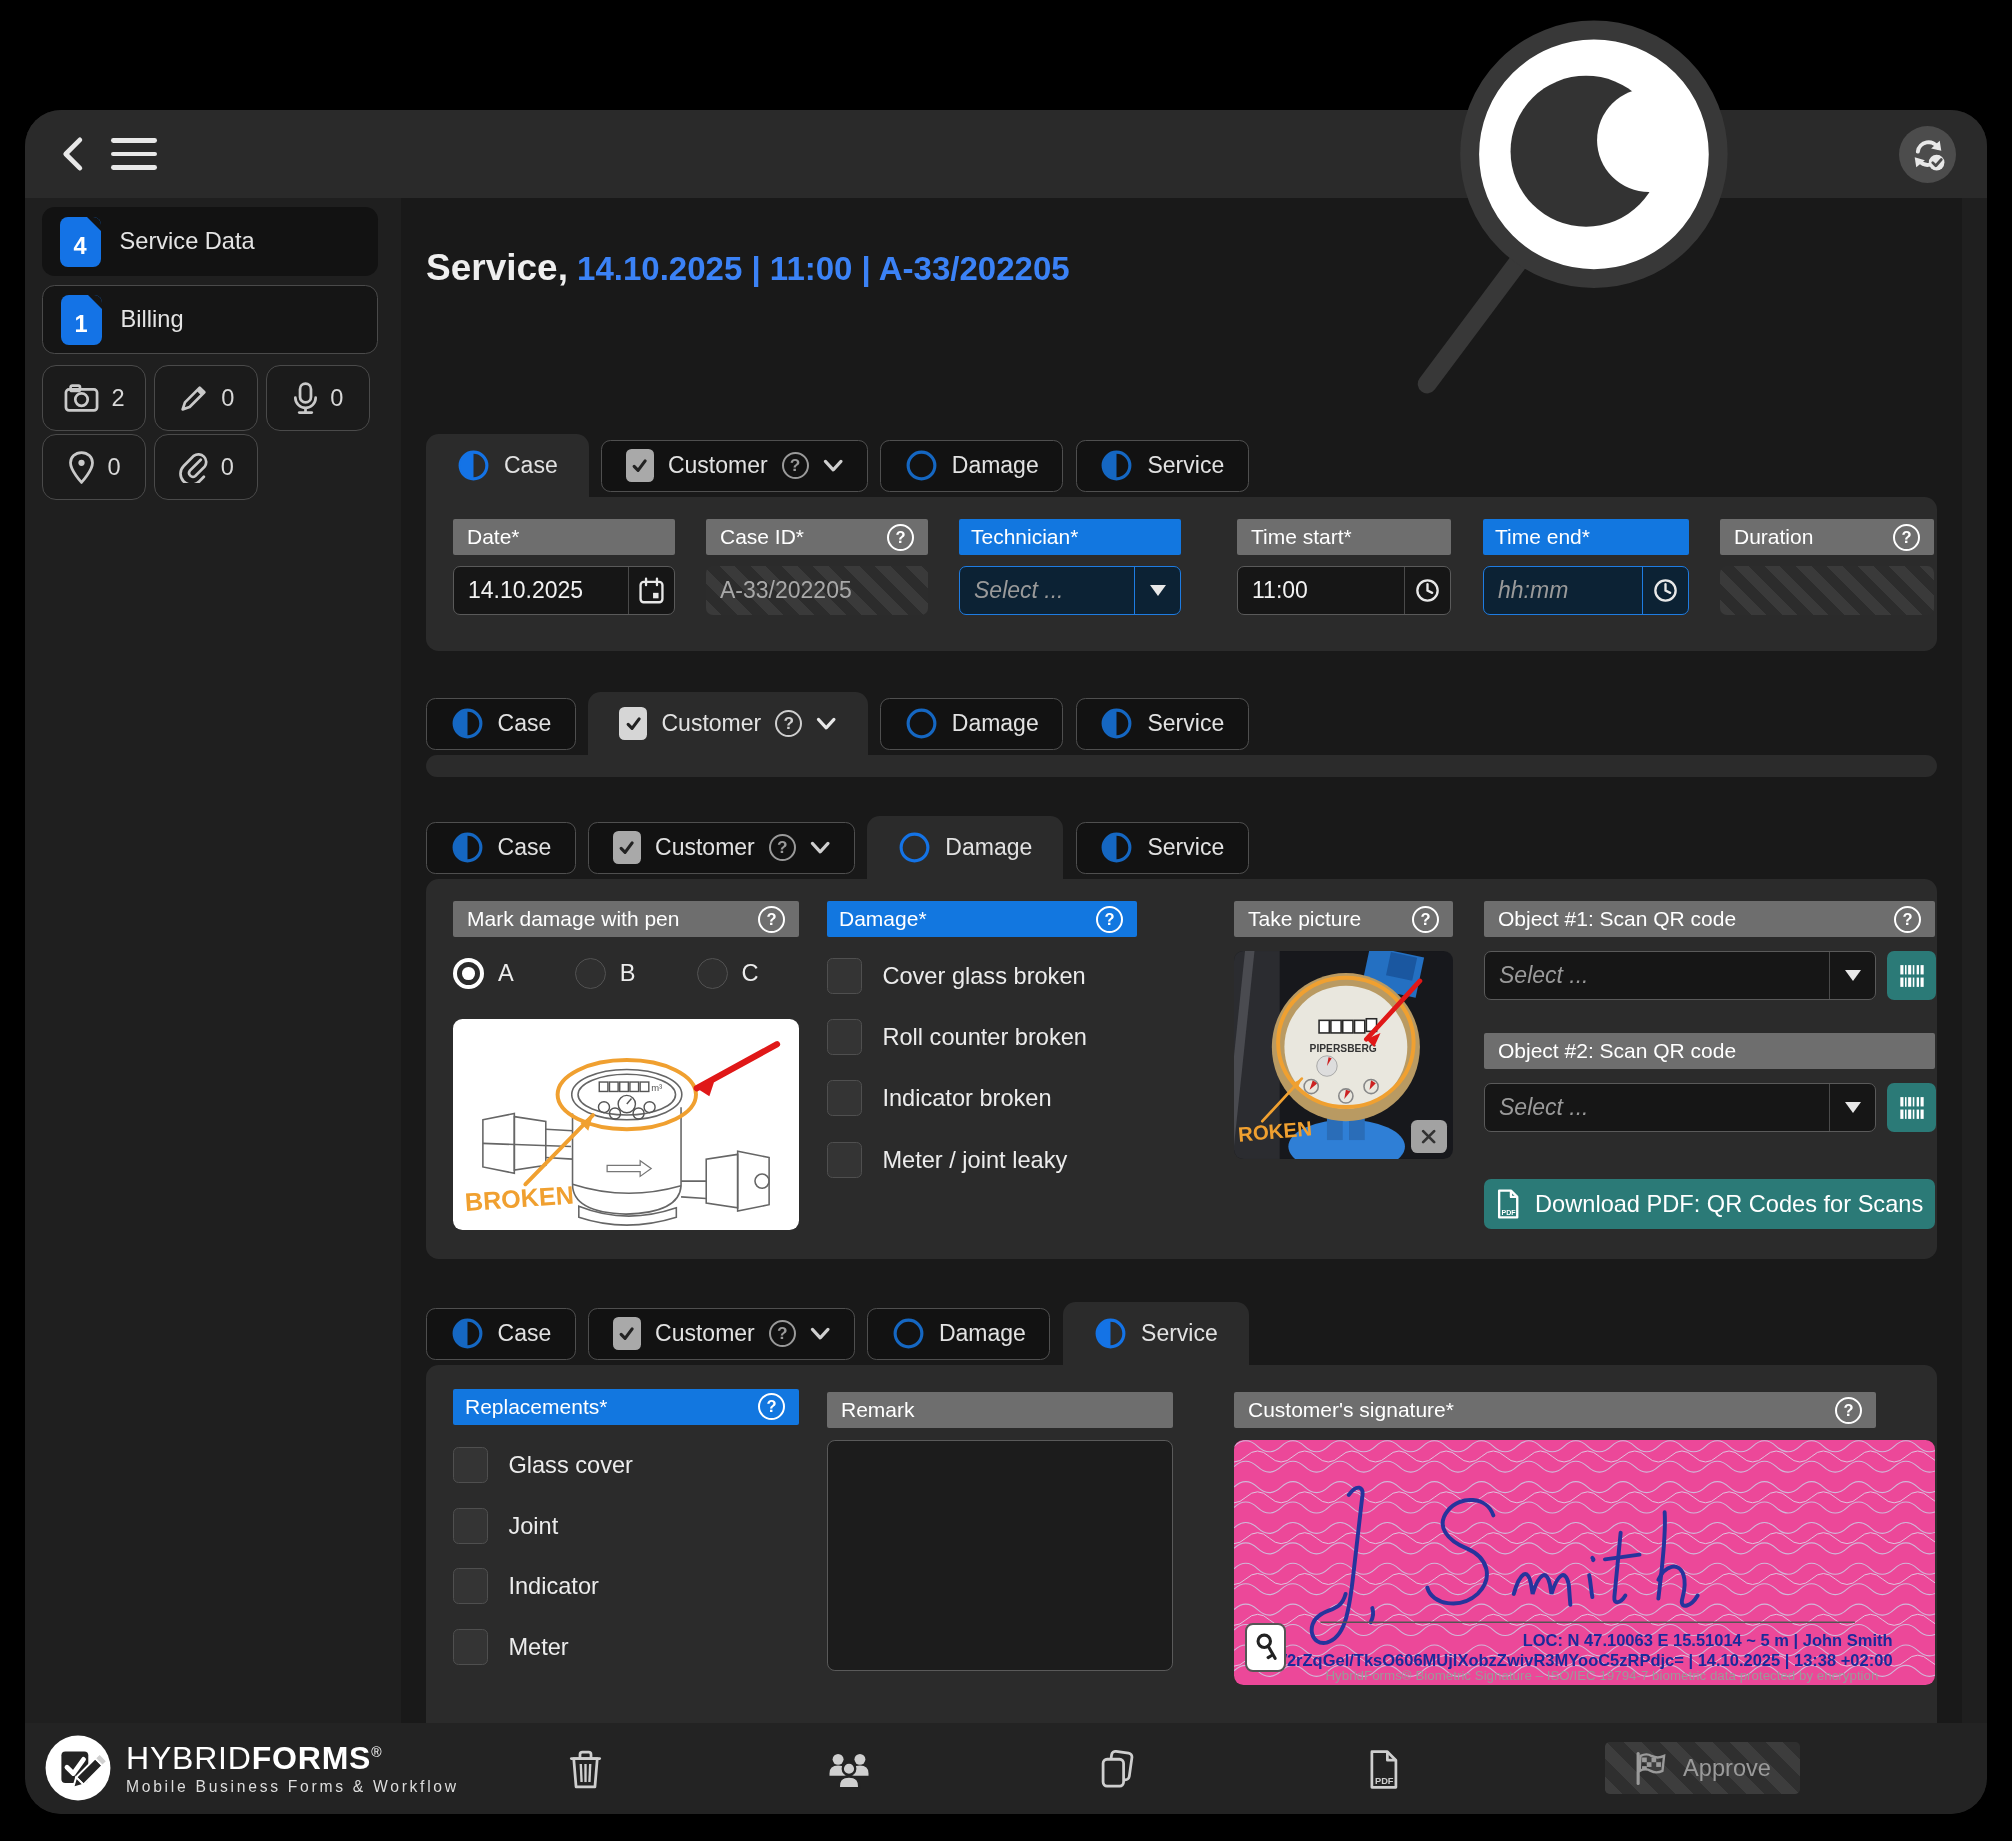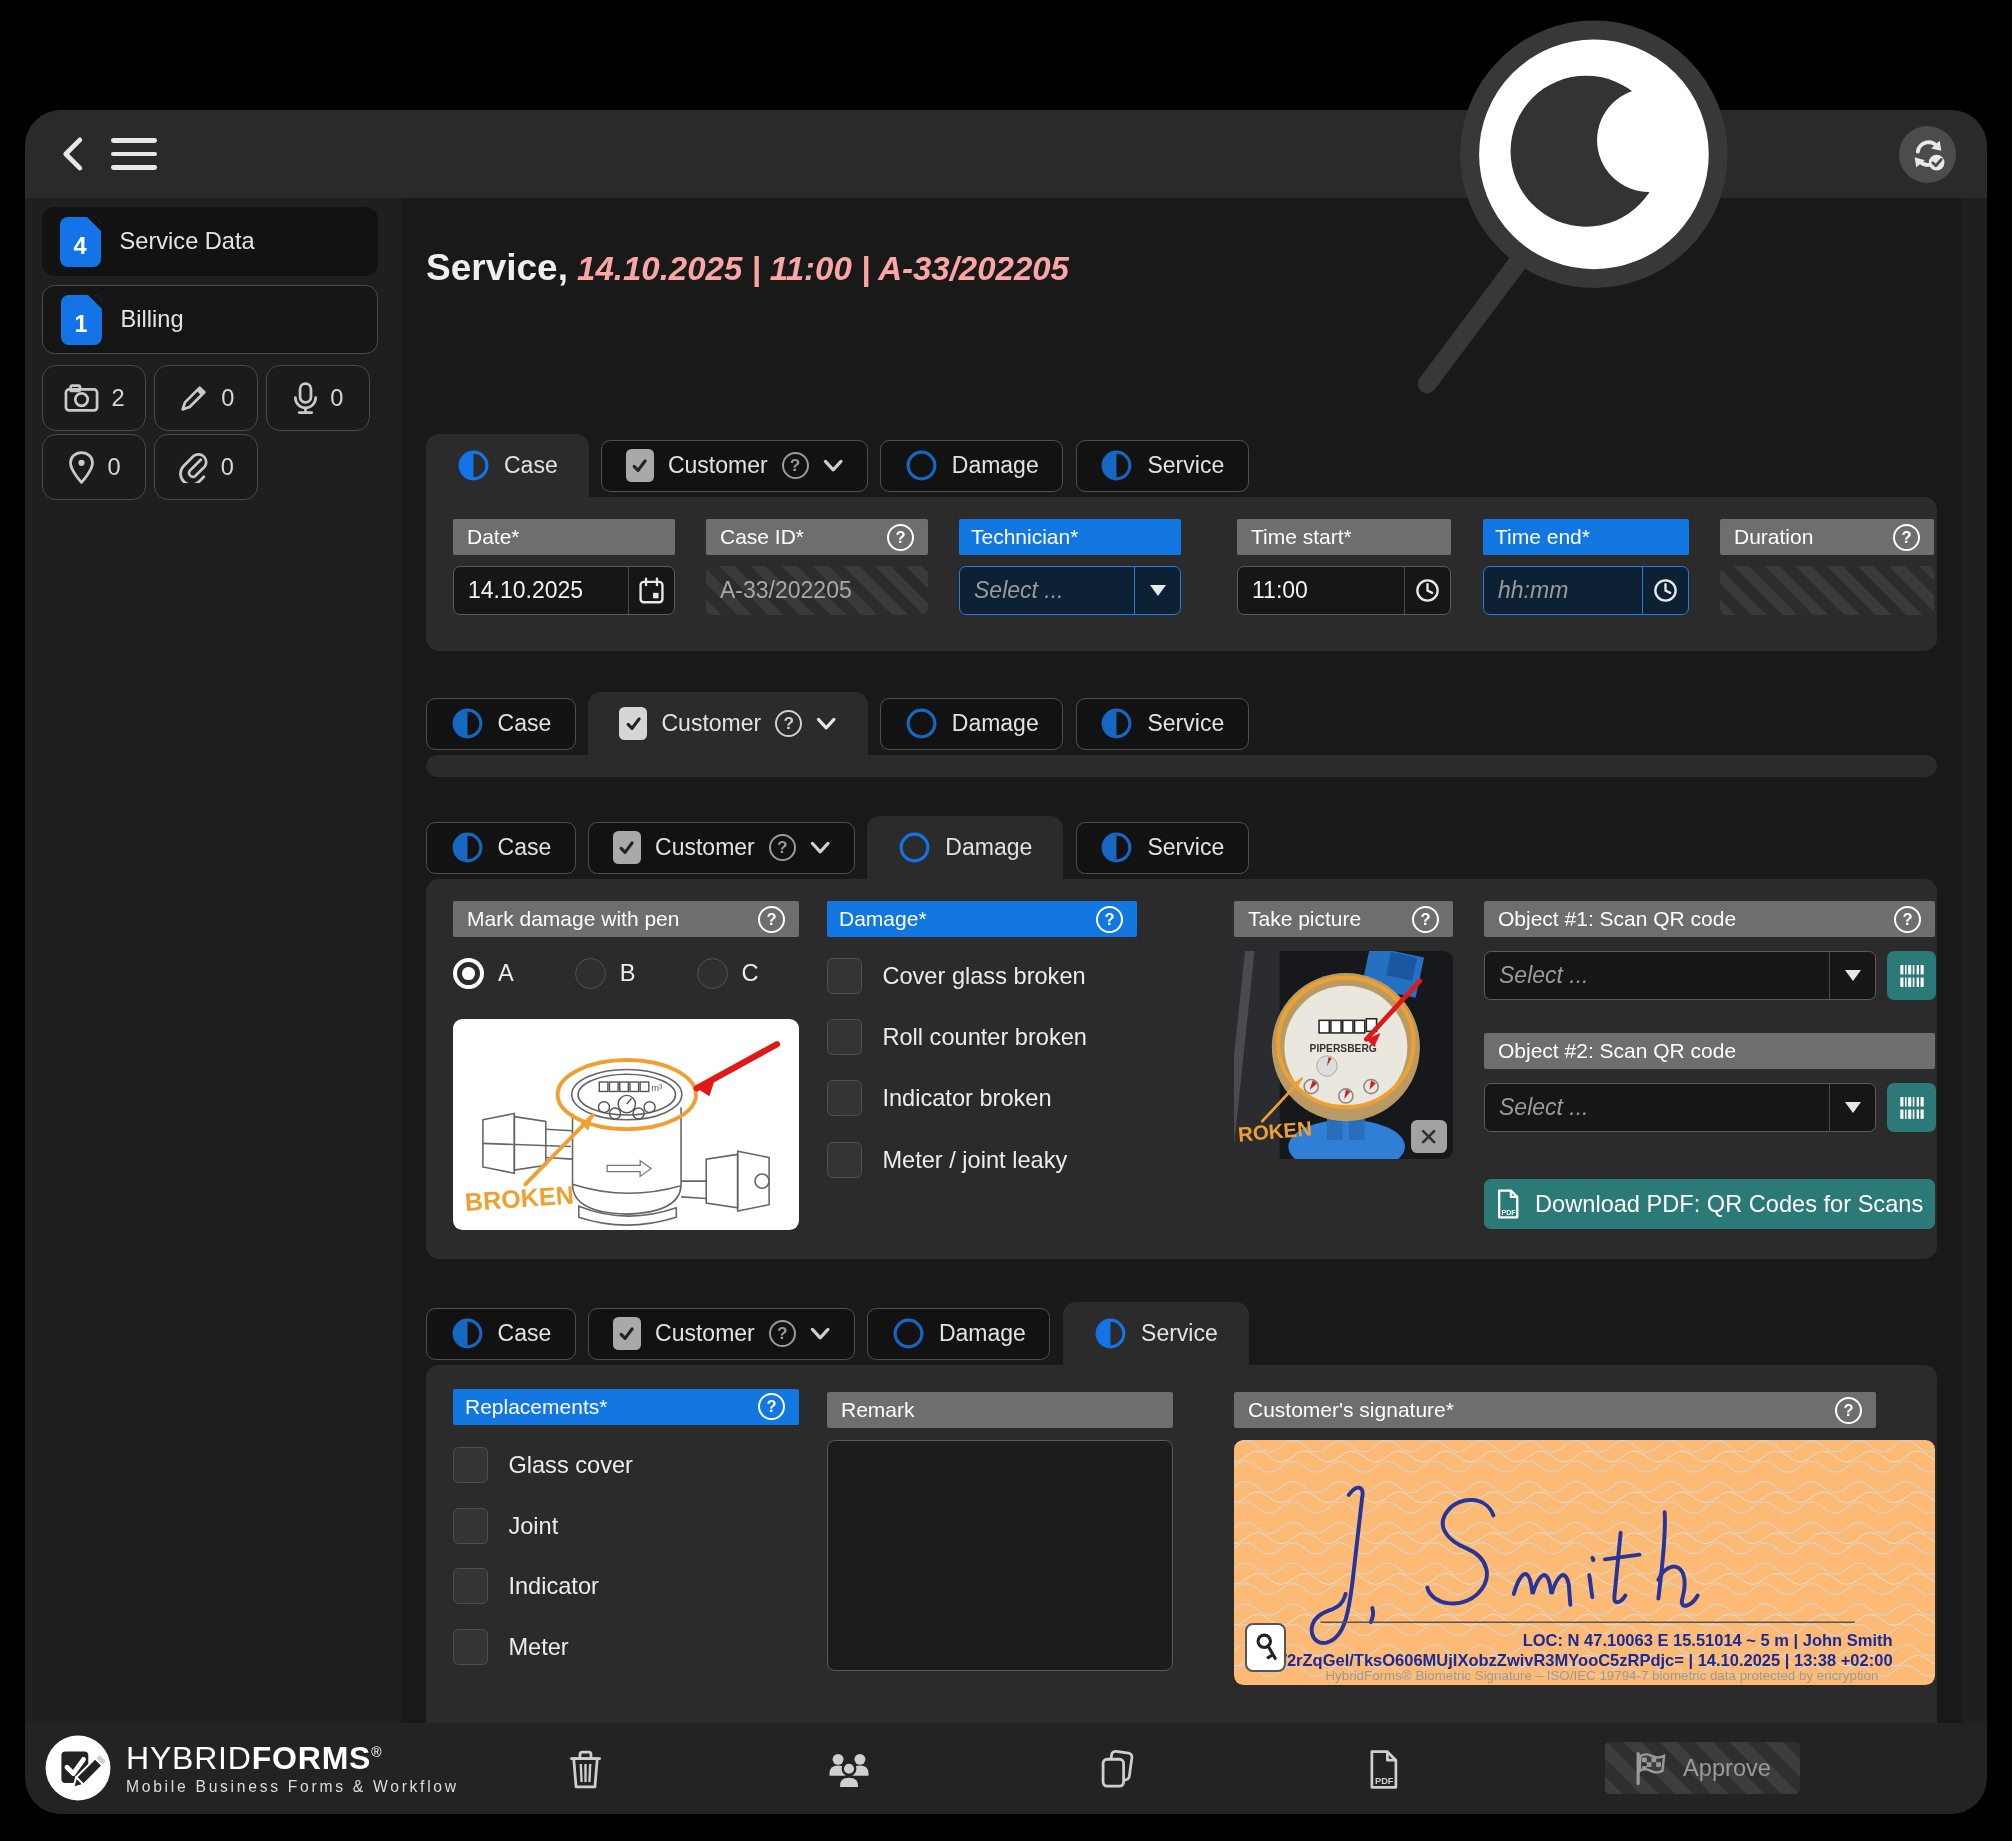--- a/index.html
+++ b/index.html
@@ -24,21 +24,21 @@
   .side-item.bordered .badge::after { border-color:transparent #151515 transparent transparent; }
   .side-label { color:#e4e4e4; font-size:23.6px; }
   .cnt-btn { position:absolute; width:104px; height:66px; border:1.6px solid #4a4a4a; border-radius:14px; display:flex; align-items:center; justify-content:center; gap:12.6px; color:#d8d8d8; font-size:23.6px; cursor:pointer; background:#1b1b1b; }
   .cnt-btn svg { flex:none; }
 
   
   .main { position:absolute; left:376px; top:88px; width:1561px; height:1525px; background:#191919; }
   .side-col { position:absolute; left:0; top:88px; width:376px; height:1525px; background:#1f1f1f; }
   .page-title { position:absolute; left:25px; top:49px; color:#efefef; }
   .page-title .b { font-size:37px; font-weight:700; }
-  .page-title .r { font-size:33px; font-weight:600; color:#fca5a5;font-style:italic; }
+  .page-title .r { font-size:33px; font-weight:600; color:#3b82f6; }
 
   
   .tabrow { position:absolute; left:25px; display:flex; align-items:flex-end; gap:12.6px; height:63px; }
   .tab { display:flex; align-items:center; gap:14px; height:52px; padding:0 23.6px; background:#121212; border:1.6px solid #4f4f4f; border-radius:9.4px; color:#e2e2e2; font-size:23px; cursor:pointer; margin-bottom:5.5px; }
   .tab.active { height:63px; margin-bottom:0; background:#2b2b2b; border:none; border-radius:12.6px 12.6px 0 0; padding:0 31px; }
   .panel { position:absolute; left:25px; width:1511px; background:#2b2b2b; border-radius:12.6px; }
   .panel.first-active { border-top-left-radius:0; }
   .tab-q { width:27px; height:27px; border:2.4px solid #9a9a9a; border-radius:50%; color:#9a9a9a; font-size:17.3px; font-weight:700; display:flex; align-items:center; justify-content:center; }
   .tab.active .tab-q { border-color:#cfcfcf; color:#cfcfcf; }
   .tab-cbx { width:28px; height:33px; background:#a9a9a9; border-radius:5.5px; display:flex; align-items:center; justify-content:center; }
@@ -61,21 +61,21 @@
   .cbx-row { position:absolute; display:flex; align-items:center; gap:20.4px; color:#ececec; font-size:23.6px; }
   .radio-row { position:absolute; display:flex; align-items:center; gap:14px; color:#ececec; font-size:23.6px; }
   .radio { width:31px; height:31px; border-radius:50%; background:#2f2f2f; border:1.6px solid #525252; cursor:pointer; }
   .radio.sel { background:transparent; border:4.7px solid #fff; display:flex; align-items:center; justify-content:center; }
   .radio.sel i { width:12.6px; height:12.6px; border-radius:50%; background:#fff; }
 
   .scanbtn { width:49px; height:49px; background:#2b7a77; border-radius:7px; display:flex; align-items:center; justify-content:center; cursor:pointer; flex:none; }
   .dlbtn { position:absolute; height:50px; background:#2b7a77; border-radius:7px; display:flex; align-items:center; justify-content:center; gap:15.7px; color:#fff; font-size:23.6px; cursor:pointer; }
 
   .remark-box { position:absolute; background:#1c1c1c; border:1.6px solid #5a5a5a; border-radius:7.9px; cursor:text; }
-  .sigpad { position:absolute; background:#fdba74; border-radius:9.4px; overflow:hidden; cursor:crosshair; }
+  .sigpad { position:absolute; background:#ec4899; border-radius:9.4px; overflow:hidden; cursor:crosshair; }
 
   
   .bbar { position:absolute; left:0; bottom:0; width:100%; height:91px; background:#232323; border-radius:0 0 36px 36px; }
   .bicon { position:absolute; top:19px; width:55px; height:55px; display:flex; align-items:center; justify-content:center; cursor:pointer; }
   .approve { position:absolute; right:187px; top:19px; width:195px; height:52px; background:repeating-linear-gradient(45deg,#3d3d3d 0 12.6px,#2f2f2f 12.6px 25px); border-radius:4.7px; display:flex; align-items:center; justify-content:center; gap:14px; color:#9a9a9a; font-size:23.6px; cursor:pointer; }
   .logo { position:absolute; left:19px; top:11px; display:flex; align-items:center; gap:14px; }
   .logo-txt .t1 { color:#fff; font-size:32px; letter-spacing:0.8px; }
   .logo-txt .t1 .bold { font-weight:800;margin-top:6px; }
   .logo-txt .t1 sup { font-size:14px; }
   .logo-txt .t2 { color:#ddd; font-size:15.7px; letter-spacing:2.7px; margin-top:1.6px; }

